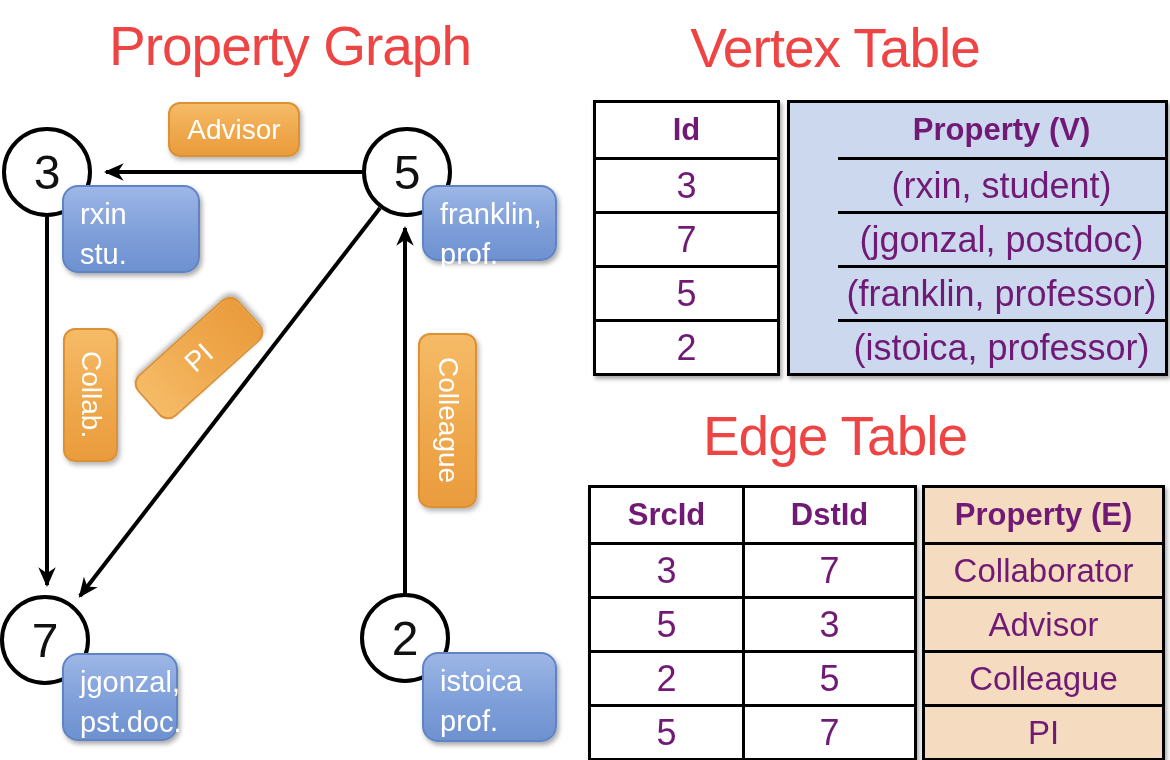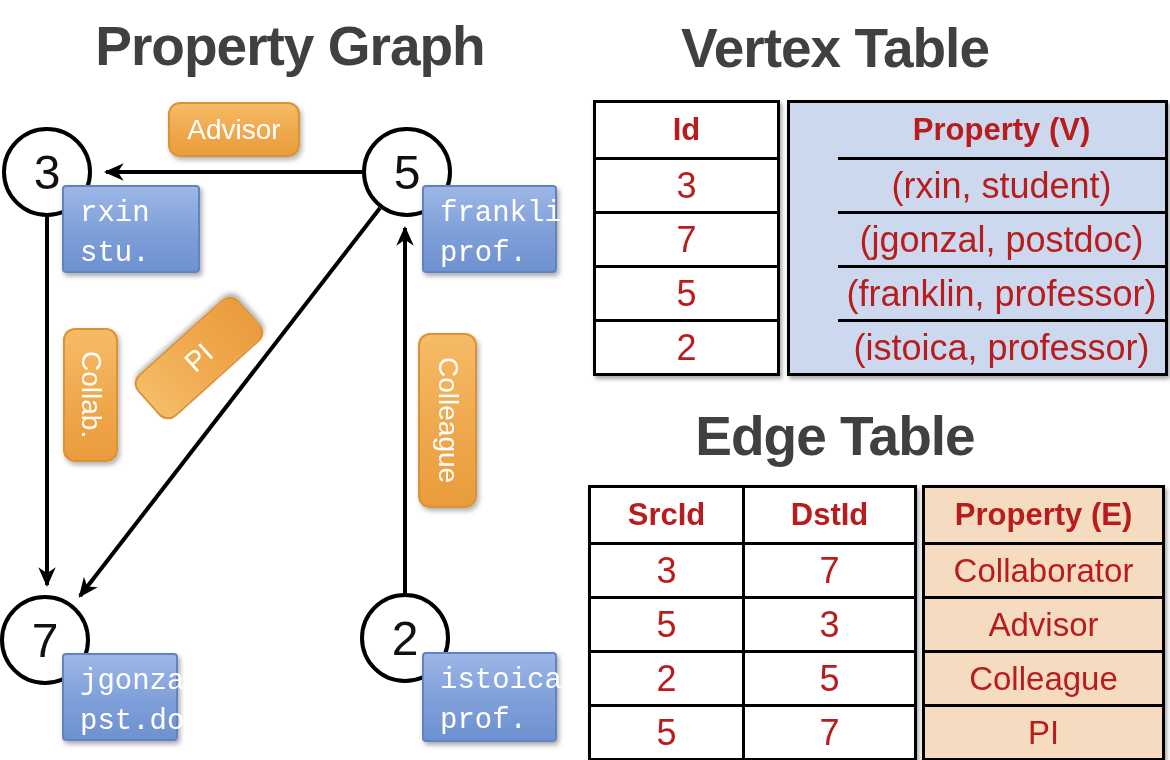--- a/index.html
+++ b/index.html
@@ -9,47 +9,46 @@
     position: relative;
     width: 1170px;
     height: 760px;
     background: #ffffff;
     overflow: hidden;
   }
   .panel-title {
     position: absolute;
     text-align: center;
     font-size: 55px;
-    font-weight: 700;
-    color: #404040;
+    font-weight: 400;
+    color: #ef4444;
     letter-spacing: -1px;
     white-space: nowrap;
   }
   
   .edges-svg { position: absolute; left: 0; top: 0; }
   .node {
     position: absolute;
     width: 90px; height: 90px;
     border: 4px solid #000;
     border-radius: 50%;
     background: #fff;
     display: flex; align-items: center; justify-content: center;
     font-size: 48px; color: #111;
   }
   .vbox {
     position: absolute;
     background: linear-gradient(180deg, #9db6e6 0%, #7e9fd9 55%, #6e91d0 100%);
     border: 2px solid #5f83c4;
-    border-radius: 4px;
+    border-radius: 16px;
     box-shadow: 2px 3px 5px rgba(0,0,0,0.35);
     color: #ffffff;
     font-size: 29px;
     line-height: 1.38;
     padding: 7px 0 0 16px;
-    font-family: Liberation Mono, monospace;
   }
   .elabel {
     position: absolute;
     background: linear-gradient(180deg, #f6bb67 0%, #efa84c 55%, #ea9c3d 100%);
     border: 2px solid #da9234;
     border-radius: 12px;
     box-shadow: 2px 3px 5px rgba(0,0,0,0.3);
     color: #ffffff;
     font-size: 28px;
     display: flex; align-items: center; justify-content: center;
@@ -65,21 +64,21 @@
   }
   .tbl .row {
     display: flex;
     height: 54px;
     border-top: 3px solid #000;
   }
   .tbl .row.hdr { height: 54px; border-top: none; }
   .tbl .cell {
     flex: 1;
     display: flex; align-items: center; justify-content: center;
-    font-size: 36px; color: #b91c1c;
+    font-size: 36px; color: #701a75;
     white-space: nowrap;
   }
   .tbl .cell.h { font-weight: 700; font-size: 31px; }
   .tbl .cell + .cell { border-left: 3px solid #000; }
   .fill-blue { background: #cbd8ee; }
   .fill-tan  { background: #f5dcc1; }
 </style>
 </head>
 <body>
 
@@ -109,21 +108,21 @@
     <span>7</span>
   </div>
   <div class="node" style="left:360px; top:593px;">
     <span>2</span>
   </div>
 
   <div class="vbox" style="left:62px; top:185px; width:138px; height:88px;">
     <div>rxin</div>
     <div>stu.</div>
   </div>
-  <div class="vbox" style="left:422px; top:185px; width:135px; height:88px;">
+  <div class="vbox" style="left:422px; top:185px; width:135px; height:76px;">
     <div>franklin,</div>
     <div>prof.</div>
   </div>
   <div class="vbox" style="left:62px; top:653px; width:116px; height:88px;">
     <div>jgonzal,</div>
     <div>pst.doc.</div>
   </div>
   <div class="vbox" style="left:422px; top:652px; width:135px; height:90px;">
     <div>istoica</div>
     <div>prof.</div>

